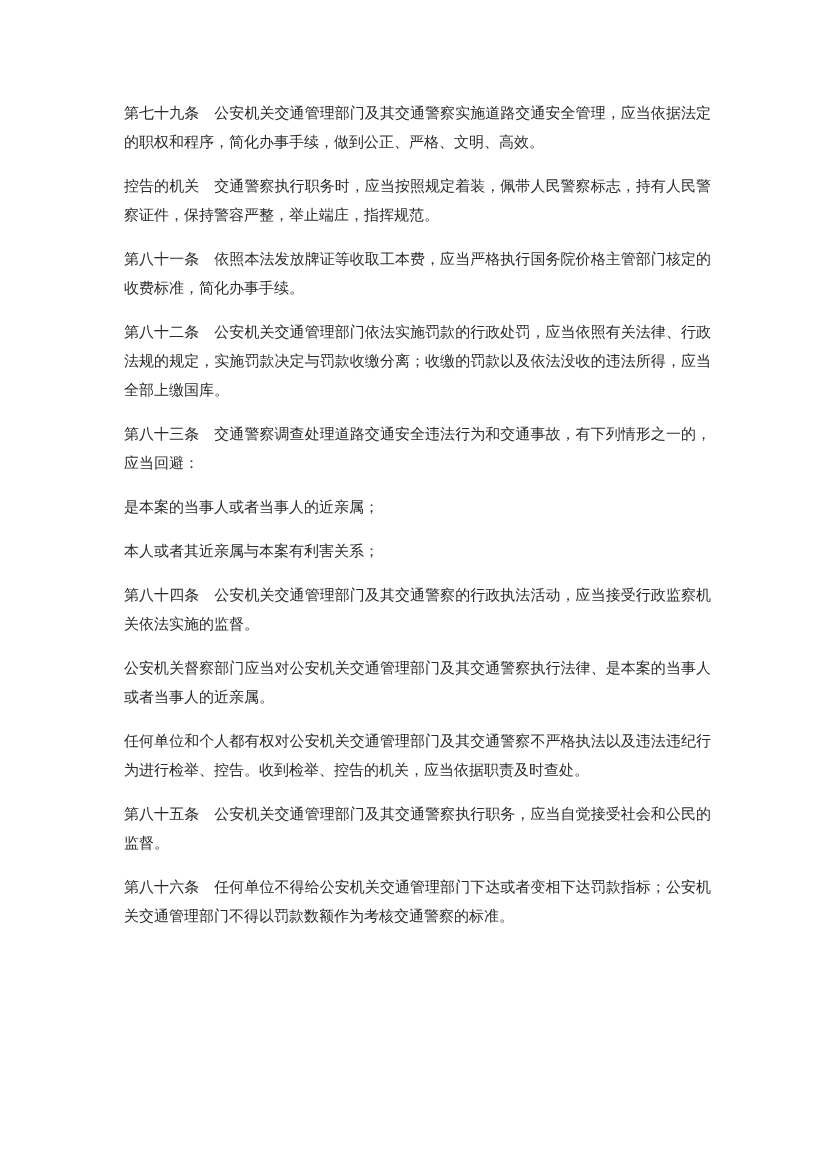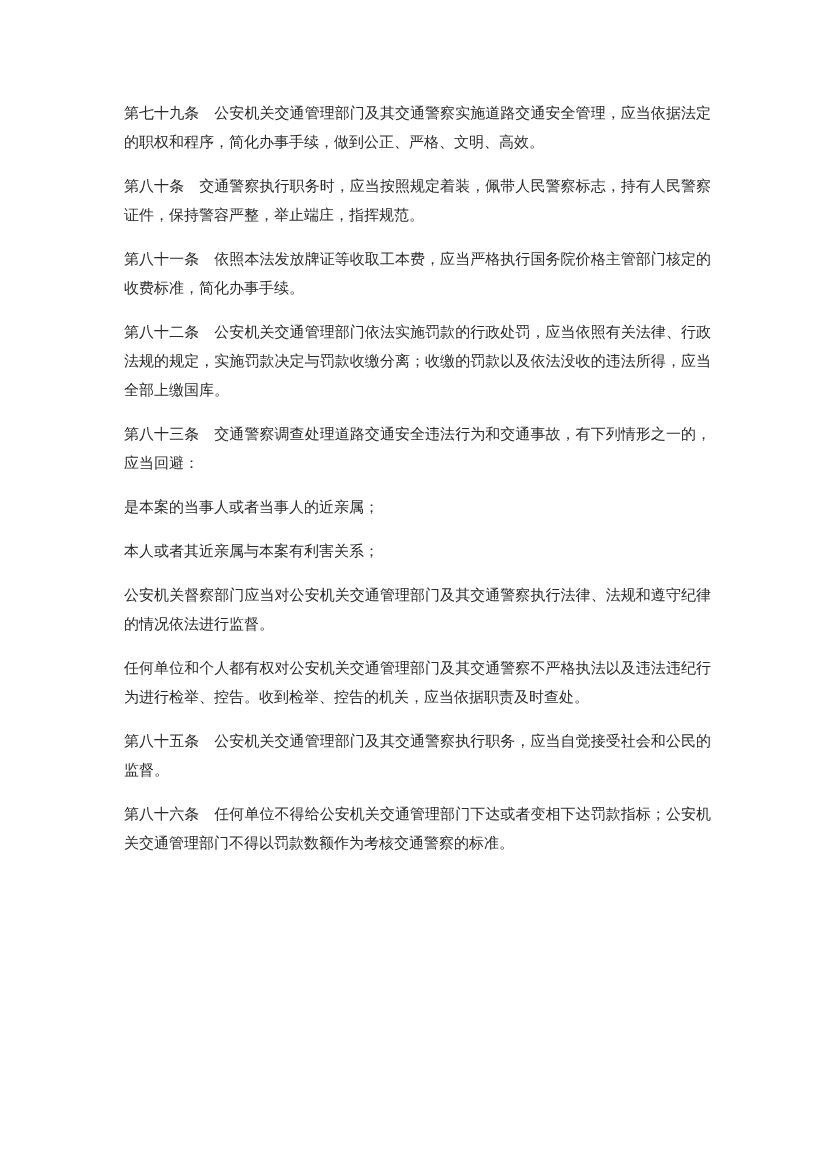--- a/index.html
+++ b/index.html
@@ -32,24 +32,25 @@
     padding: 0;
   }
 </style>
 </head>
 <body>
 
 <div class="page">
   <div class="content">
 
   <p>第七十九条　公安机关交通管理部门及其交通警察实施道路交通安全管理，应当依据法定的职权和程序，简化办事手续，做到公正、严格、文明、高效。</p>
-      <p>第八十条　交通警察执行职务时，应当按照规定着装，佩带人民警察标志，持有人民警察证件，保持警容严整，举止端庄，指挥规范。</p>
+      <p>控告的机关　交通警察执行职务时，应当按照规定着装，佩带人民警察标志，持有人民警察证件，保持警容严整，举止端庄，指挥规范。</p>
       <p>第八十一条　依照本法发放牌证等收取工本费，应当严格执行国务院价格主管部门核定的收费标准，简化办事手续。</p>
       <p>第八十二条　公安机关交通管理部门依法实施罚款的行政处罚，应当依照有关法律、行政法规的规定，实施罚款决定与罚款收缴分离；收缴的罚款以及依法没收的违法所得，应当全部上缴国库。</p>
       <p>第八十三条　交通警察调查处理道路交通安全违法行为和交通事故，有下列情形之一的，应当回避：</p>
       <p>是本案的当事人或者当事人的近亲属；</p>
       <p>本人或者其近亲属与本案有利害关系；</p>
-      <p>公安机关督察部门应当对公安机关交通管理部门及其交通警察执行法律、法规和遵守纪律的情况依法进行监督。</p>
+      <p>第八十四条　公安机关交通管理部门及其交通警察的行政执法活动，应当接受行政监察机关依法实施的监督。</p>
+      <p>公安机关督察部门应当对公安机关交通管理部门及其交通警察执行法律、是本案的当事人或者当事人的近亲属。</p>
       <p>任何单位和个人都有权对公安机关交通管理部门及其交通警察不严格执法以及违法违纪行为进行检举、控告。收到检举、控告的机关，应当依据职责及时查处。</p>
       <p>第八十五条　公安机关交通管理部门及其交通警察执行职务，应当自觉接受社会和公民的监督。</p>
       <p>第八十六条　任何单位不得给公安机关交通管理部门下达或者变相下达罚款指标；公安机关交通管理部门不得以罚款数额作为考核交通警察的标准。</p>
     </div>
 </div>
 
 </body></html>

